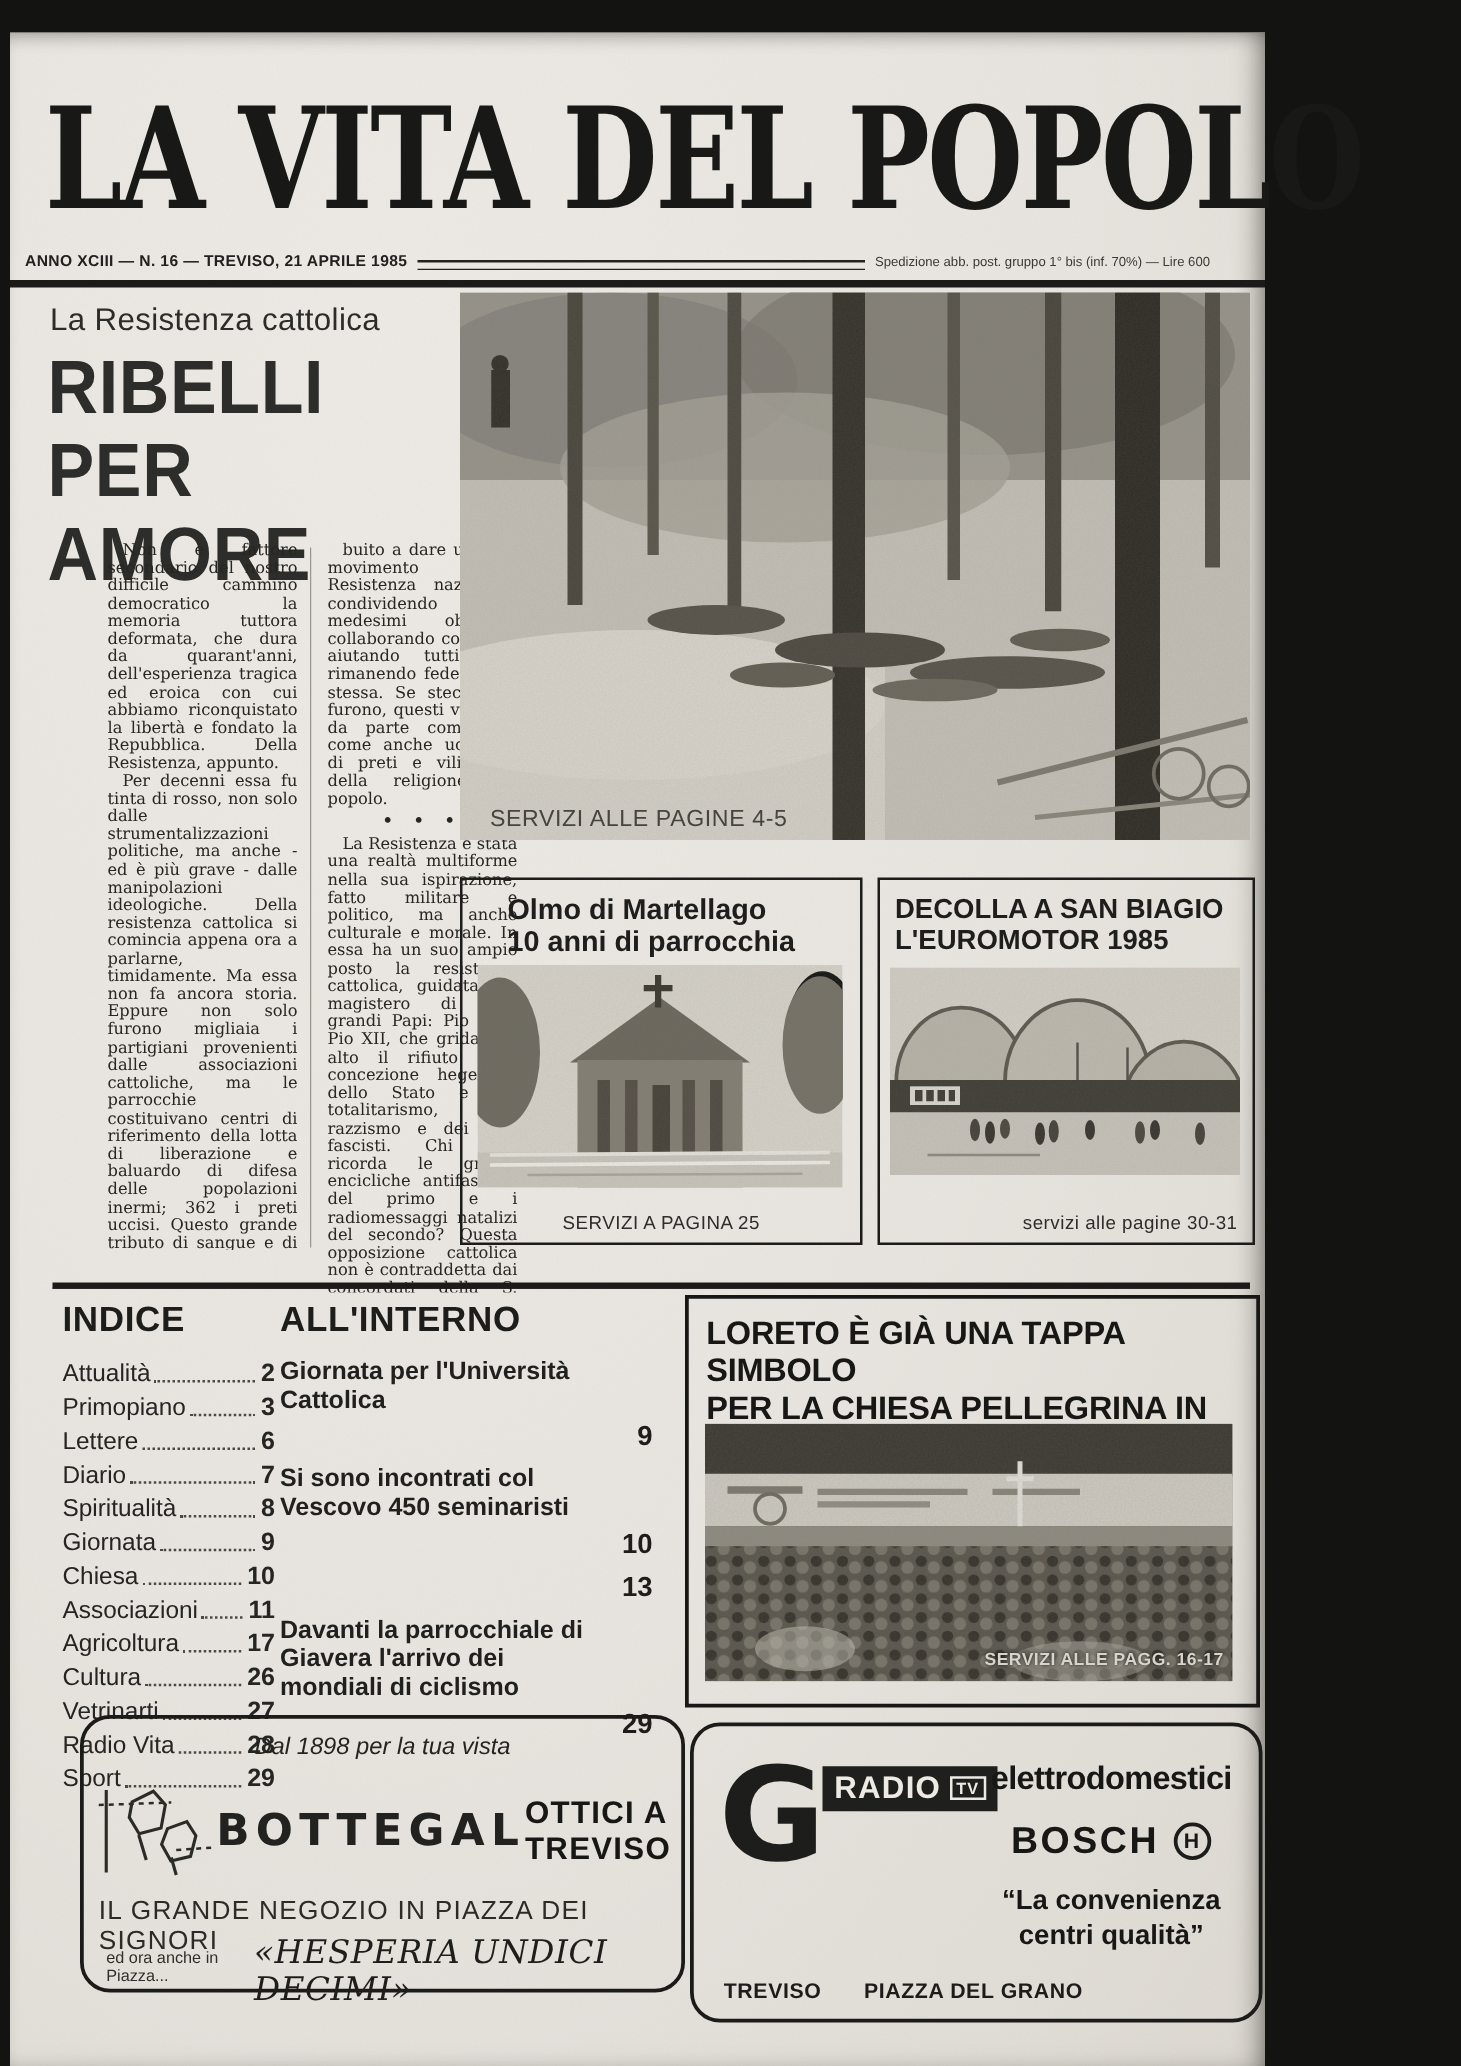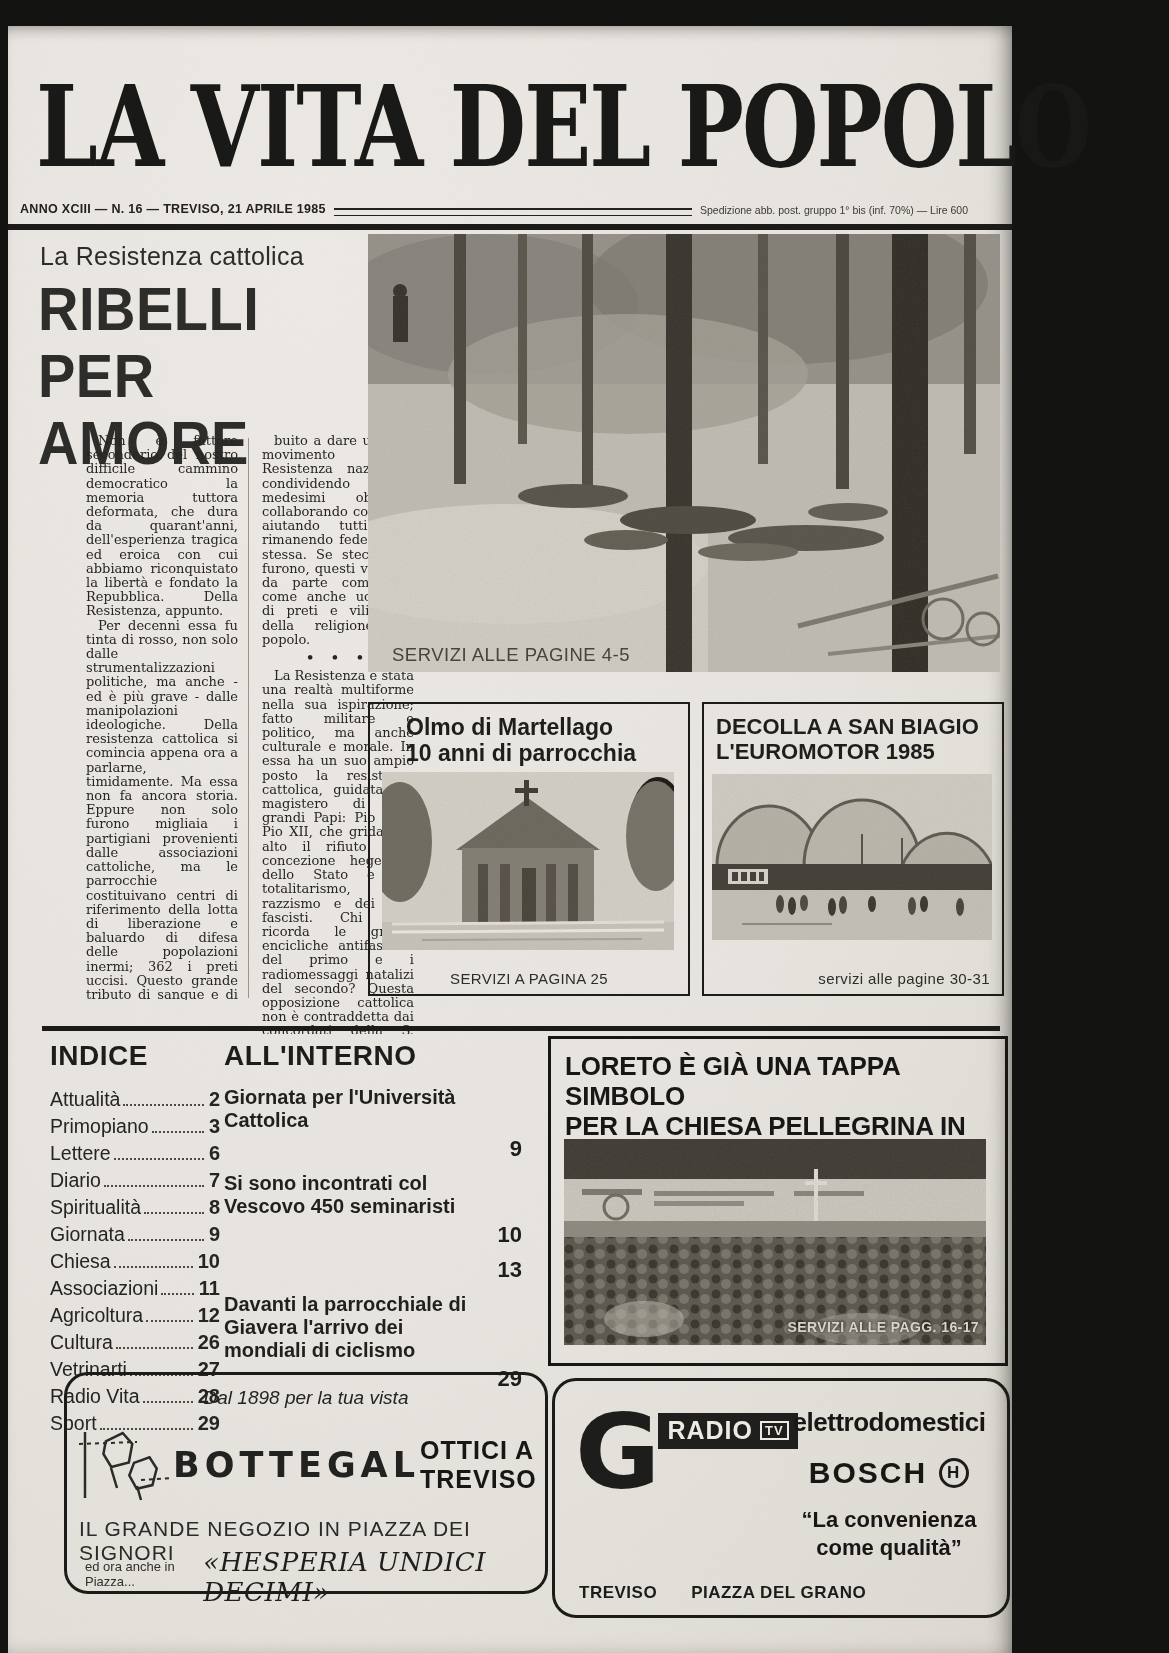--- a/index.html
+++ b/index.html
@@ -318,21 +318,21 @@
           <span class="idx-page">10</span>
         </div>
       <div class="idx-row">
           <span class="idx-label">Associazioni</span>
           <span class="idx-leader"></span>
           <span class="idx-page">11</span>
         </div>
       <div class="idx-row">
           <span class="idx-label">Agricoltura</span>
           <span class="idx-leader"></span>
-          <span class="idx-page">12</span>
+          <span class="idx-page">17</span>
         </div>
       <div class="idx-row">
           <span class="idx-label">Cultura</span>
           <span class="idx-leader"></span>
           <span class="idx-page">26</span>
         </div>
       <div class="idx-row">
           <span class="idx-label">Vetrinarti</span>
           <span class="idx-leader"></span>
           <span class="idx-page">27</span>
@@ -445,21 +445,21 @@
       </span>
     </div>
     <div class="gola-right">
       <div class="gr-product">elettrodomestici</div>
       <div class="gr-brand">
         <span>BOSCH</span>
         <span class="bosch-circle">H</span>
       </div>
       <div class="gr-slogan">
         <div>“La convenienza</div>
-        <div>come qualità”</div>
+        <div>centri qualità”</div>
       </div>
     </div>
     <div class="gola-address">
       <span>TREVISO</span>
       <span>PIAZZA DEL GRANO</span>
     </div>
   </div>
 
   <svg class="paper-grain">
     <filter id="pg">

